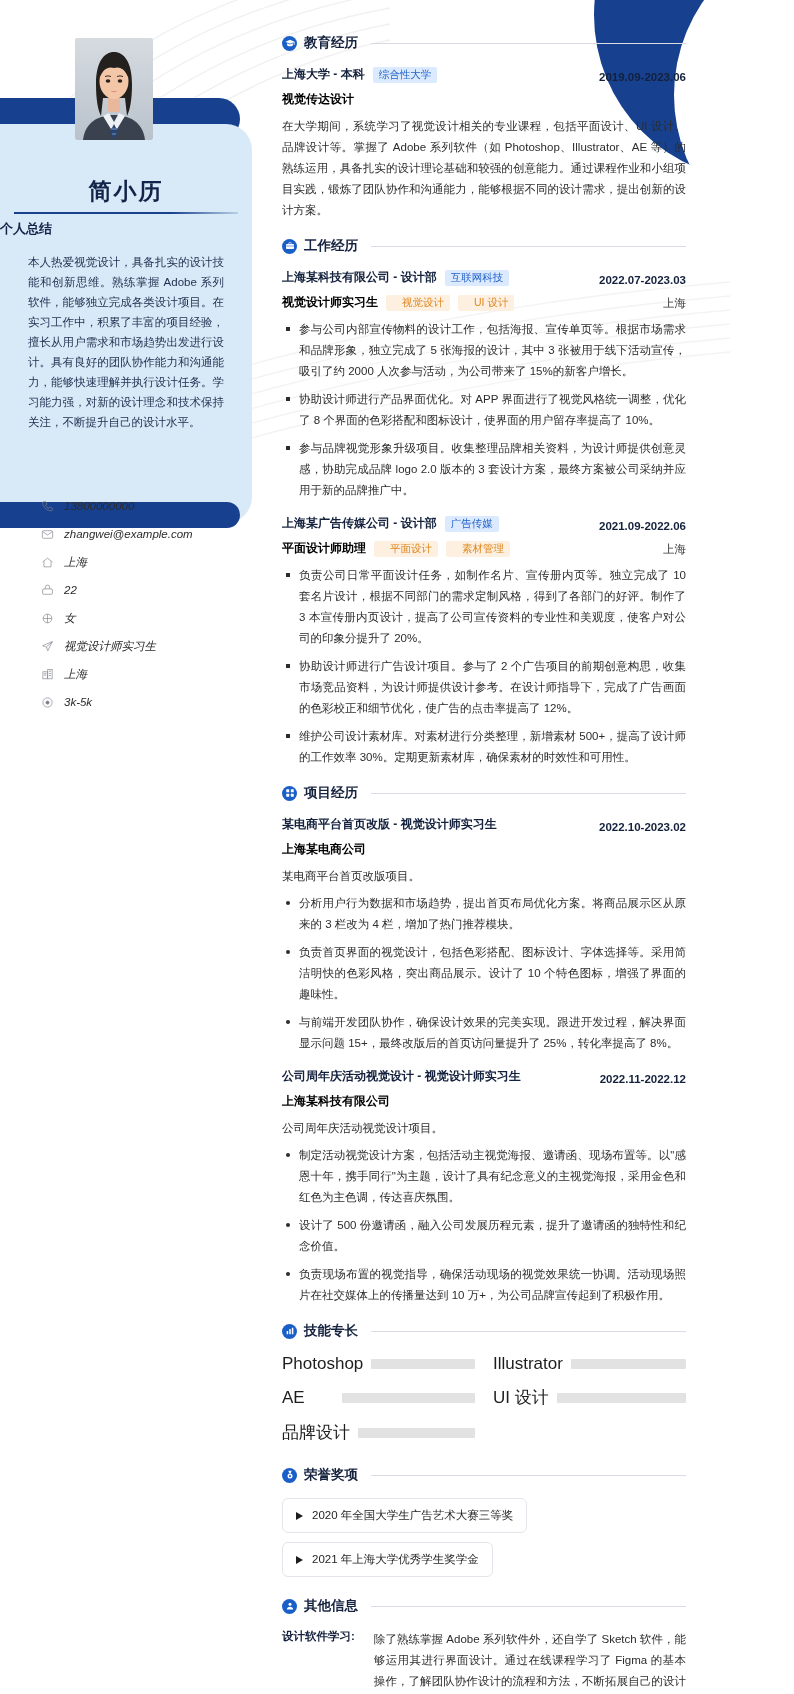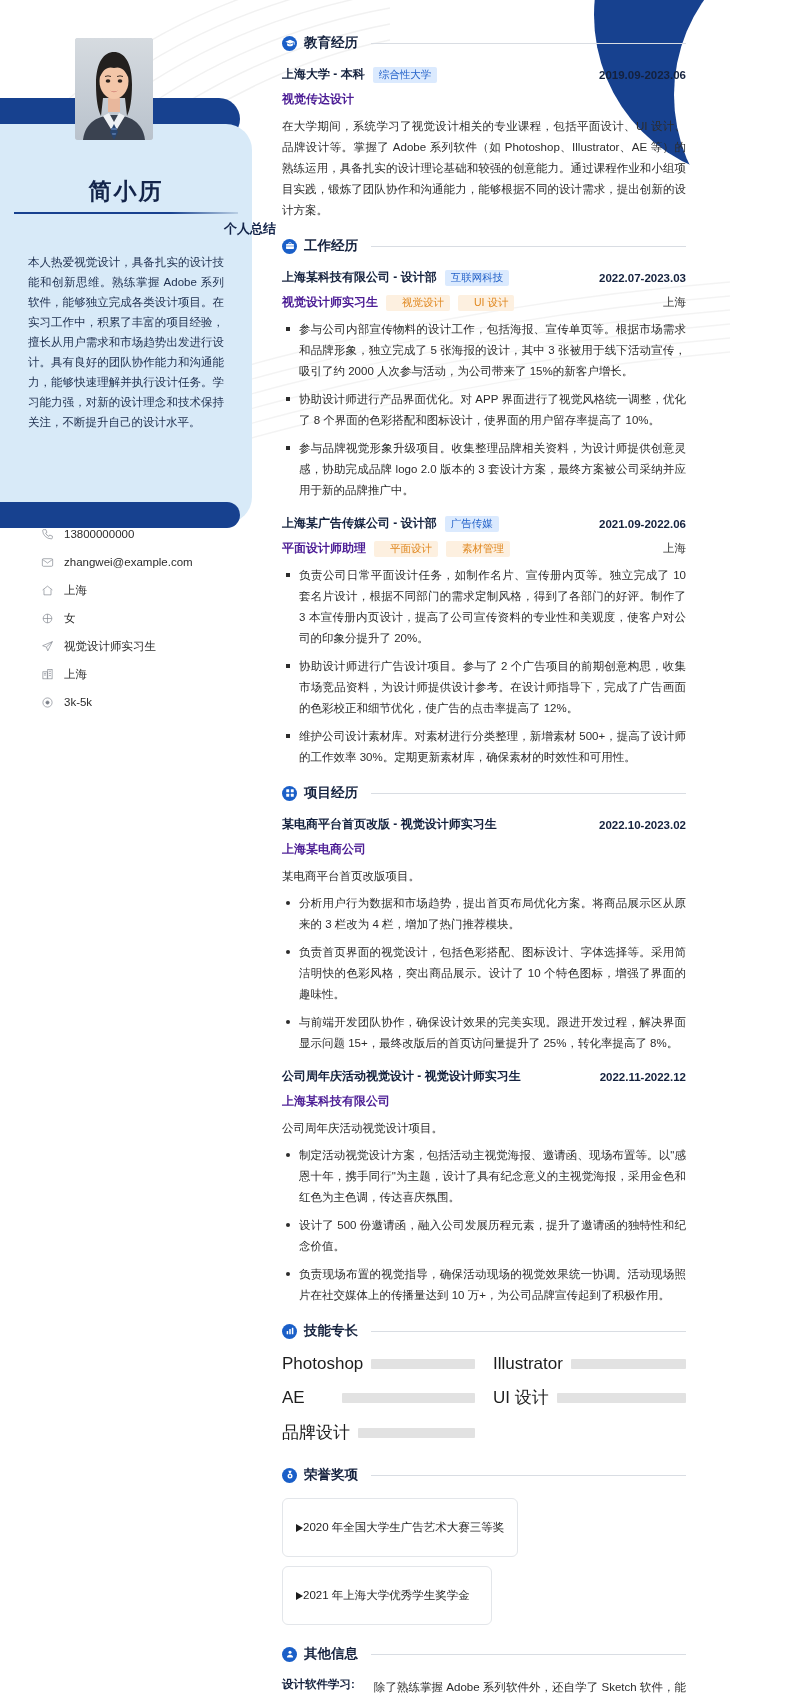--- a/index.html
+++ b/index.html
@@ -58,29 +58,29 @@
     text-align: center;
     font-size: 23px; font-weight: bold; color: #13244a;
     letter-spacing: 2px;
   }
   .sb-divider {
     position: absolute; top: 212px; left: 14px; width: 224px; height: 2px;
     background: linear-gradient(90deg, #17418f 0%, #17418f 70%, #b9cfe4 100%);
   }
   .sb-subtitle {
     position: absolute; top: 220px; left: 0; width: 276px;
-    text-align: right; font-size: 13px; font-weight: bold; color: #13244a;
+    text-align: left; font-size: 13px; font-weight: bold; color: #13244a;
   }
   .sb-summary {
     position: absolute; top: 252px; left: 28px; width: 196px;
     font-size: 11.5px; line-height: 20px; color: #1d2e4e;
     text-align: justify;
   }
 
-  .contacts { position: absolute; top: 520px; left: 40px; width: 215px; }
+  .contacts { position: absolute; top: 492px; left: 40px; width: 215px; font-style: italic; }
   .contact-row {
     display: flex; align-items: center; gap: 10px;
     height: 28px; font-size: 11.5px; color: #2b2b2b;
   }
   .contact-row .ic {
     width: 14px; height: 14px; flex: 0 0 14px;
     display: flex; align-items: center; justify-content: center;
     color: #6d7278;
   }
   .contact-row .ic svg { width: 13px; height: 13px; stroke: #7b8089; fill: none; stroke-width: 1.2; }
@@ -97,36 +97,36 @@
     width: 15px; height: 15px; border-radius: 50%;
     background: #1a5fc8; flex: 0 0 15px;
     display: flex; align-items: center; justify-content: center;
   }
   .sec-badge svg { width: 10px; height: 10px; fill: #fff; }
   .sec-title { font-size: 13.5px; font-weight: bold; color: #16233f; white-space: nowrap; }
   .sec-rule { flex: 1 1 auto; height: 1px; background: #d9dde3; margin-left: 6px; }
 
   .entry { margin-bottom: 14px; }
   .entry-row {
-    display: flex; align-items: center; justify-content: space-between;
+    display: flex; align-items: flex-end; justify-content: space-between;
     gap: 8px; margin-bottom: 8px;
   }
   .entry-left { display: flex; align-items: center; gap: 8px; flex-wrap: wrap; }
   .entry-title { font-size: 12px; font-weight: bold; color: #14213d; }
   .entry-date { font-size: 11.5px; font-weight: bold; color: #14213d; white-space: nowrap; }
   .entry-loc { font-size: 11.5px; color: #333; white-space: nowrap; }
 
   .tag {
     display: inline-block; padding: 1px 6px; font-size: 10.5px;
     border-radius: 2px; white-space: nowrap;
   }
   .tag-blue { background: #dbeafe; color: #2563c9; }
   .tag-orange { background: #fdf0e0; color: #e08820; padding-left: 16px; }
 
-  .entry-sub { font-size: 12px; font-weight: bold; color: #4c1d95; }
+  .entry-sub { font-size: 12px; font-weight: bold; color: #000000; }
   .para {
     font-size: 11.5px; line-height: 21px; color: #2c2c2c;
     text-align: justify; margin-bottom: 6px;
   }
   ul.bullets { list-style: none; margin: 0 0 4px 0; padding: 0; }
   ul.bullets li {
     position: relative; padding-left: 17px; margin-bottom: 7px;
     font-size: 11.5px; line-height: 21px; color: #2c2c2c; text-align: justify;
   }
   ul.bullets li::before {
@@ -142,23 +142,23 @@
   }
   .skill { display: flex; align-items: center; gap: 8px; }
   .skill-name { font-size: 17px; color: #1d1d1d; white-space: nowrap; min-width: 52px; }
   .skill-track {
     flex: 1 1 auto; height: 10px; background: #e2e2e2; border-radius: 1px; overflow: hidden;
   }
   .skill-fill { height: 100%; background: #cfe4f7; }
 
   
   .award {
-    display: flex; align-items: center; 
+    display: flex; align-items: center; gap: 9px;
     border: 1px solid #e3e6ea; border-radius: 6px;
-    padding: 21px 13px; margin-bottom: 9px;
+    padding: 9px 13px; margin-bottom: 9px;
     width: fit-content; min-width: 210px;
     font-size: 11.5px; color: #1f1f1f; background: #fff;
   }
   .award .caret {
     width: 0; height: 0; flex: 0 0 auto;
     border-left: 7px solid #1d1d1d;
     border-top: 4.5px solid transparent;
     border-bottom: 4.5px solid transparent;
   }
 
@@ -263,20 +263,29 @@
             <svg viewBox="0 0 24 24">
               <path d="M3 11l9-7 9 7"></path>
               <path d="M5.5 10v10h13V10"></path>
             </svg>
           </span>
         <span>上海</span>
       </div>
       <div class="contact-row">
         <span class="ic">
             <svg viewBox="0 0 24 24">
+              <rect x="3" y="9" width="18" height="10" rx="2"></rect>
+              <path d="M8 9V6a4 4 0 018 0v3"></path>
+            </svg>
+          </span>
+        <span>22</span>
+      </div>
+      <div class="contact-row">
+        <span class="ic">
+            <svg viewBox="0 0 24 24">
               <circle cx="12" cy="12" r="8"></circle>
               <path d="M12 4v16M4 12h16"></path>
             </svg>
           </span>
         <span>女</span>
       </div>
       <div class="contact-row">
         <span class="ic">
             <svg viewBox="0 0 24 24">
               <path d="M21 3L3 10.5l7 2.5 2.5 7z"></path>

